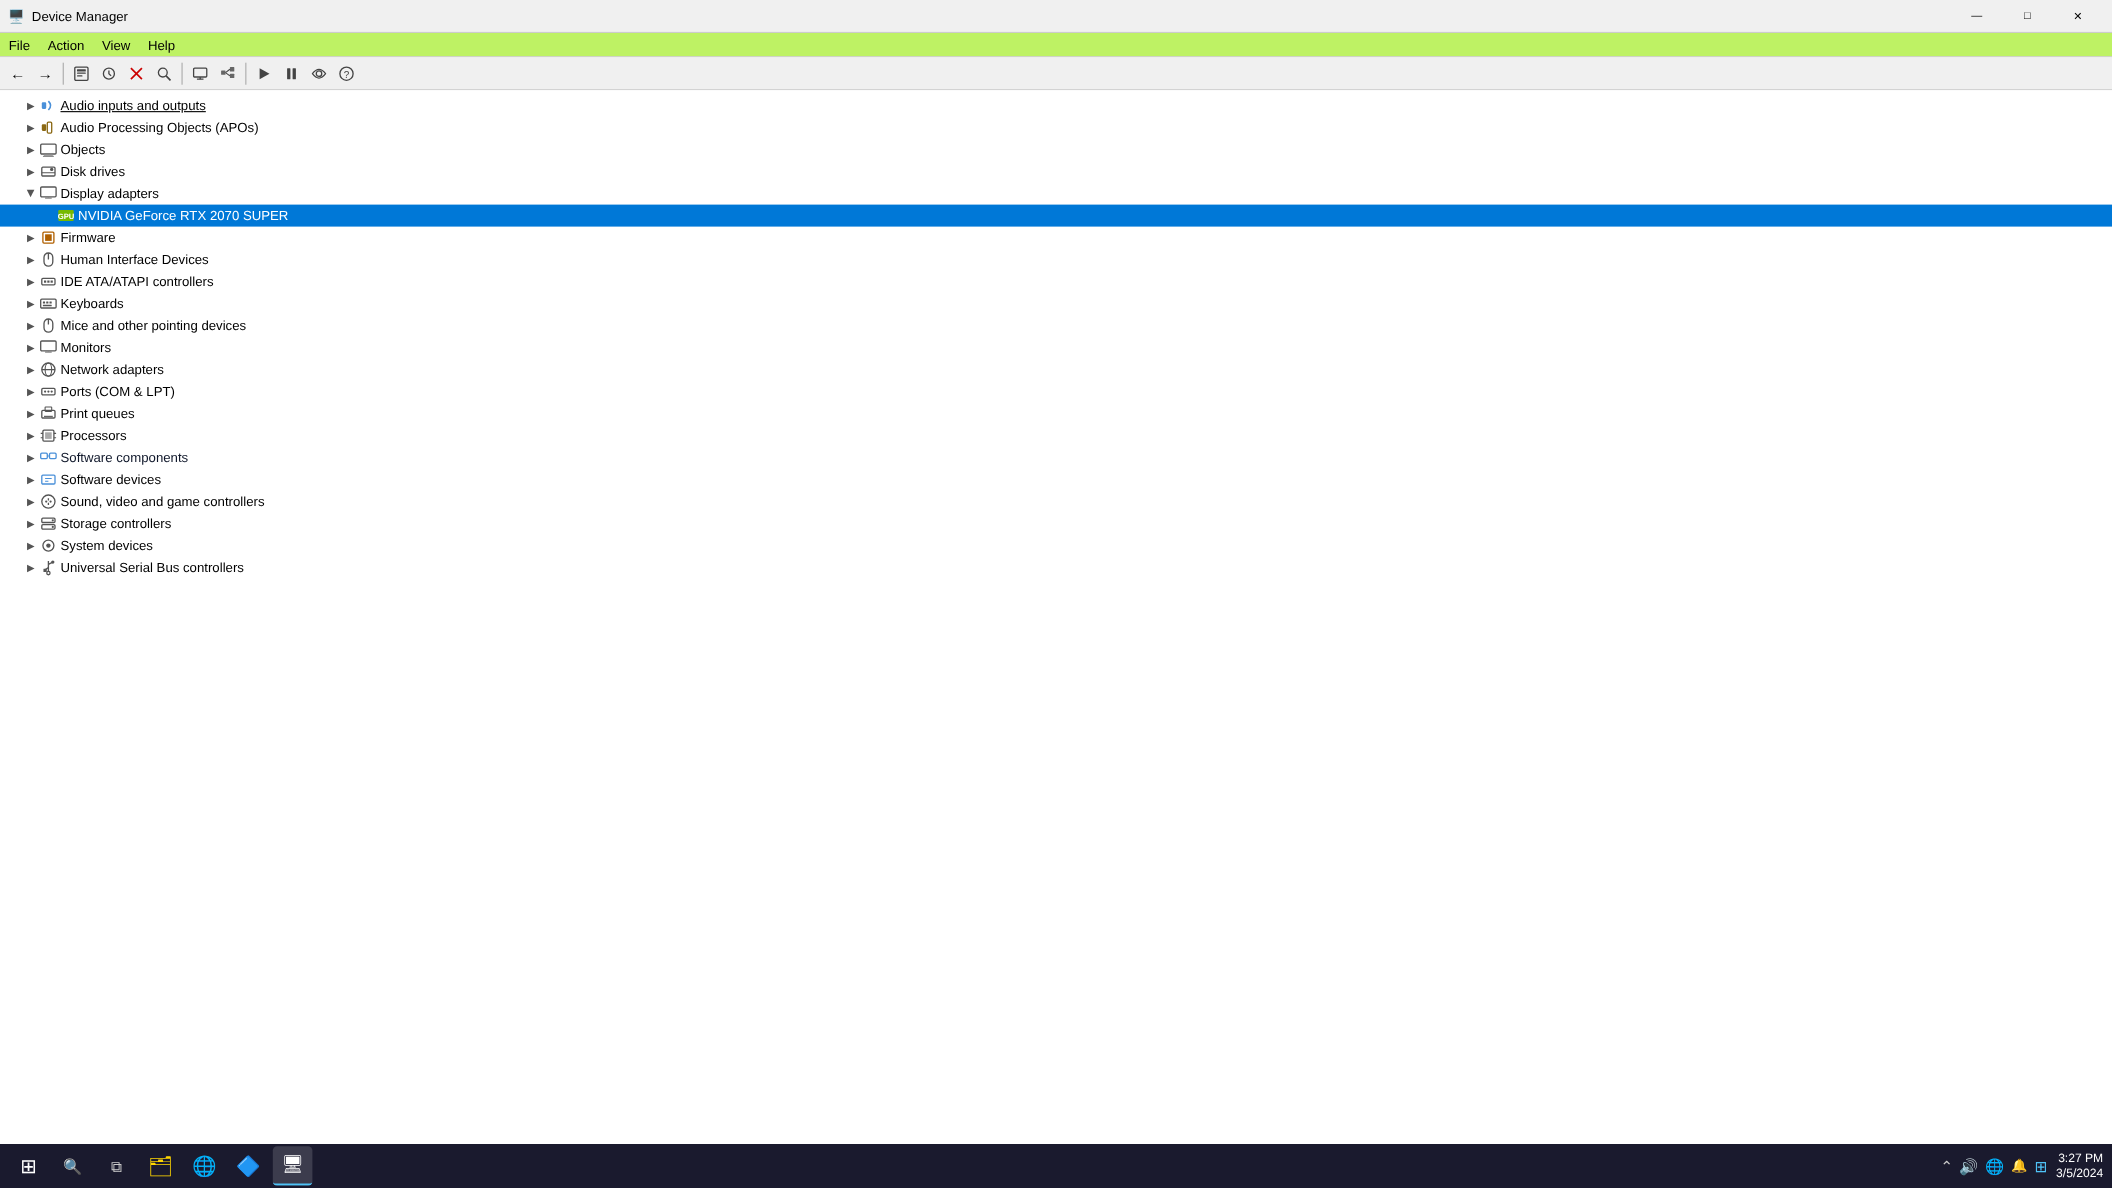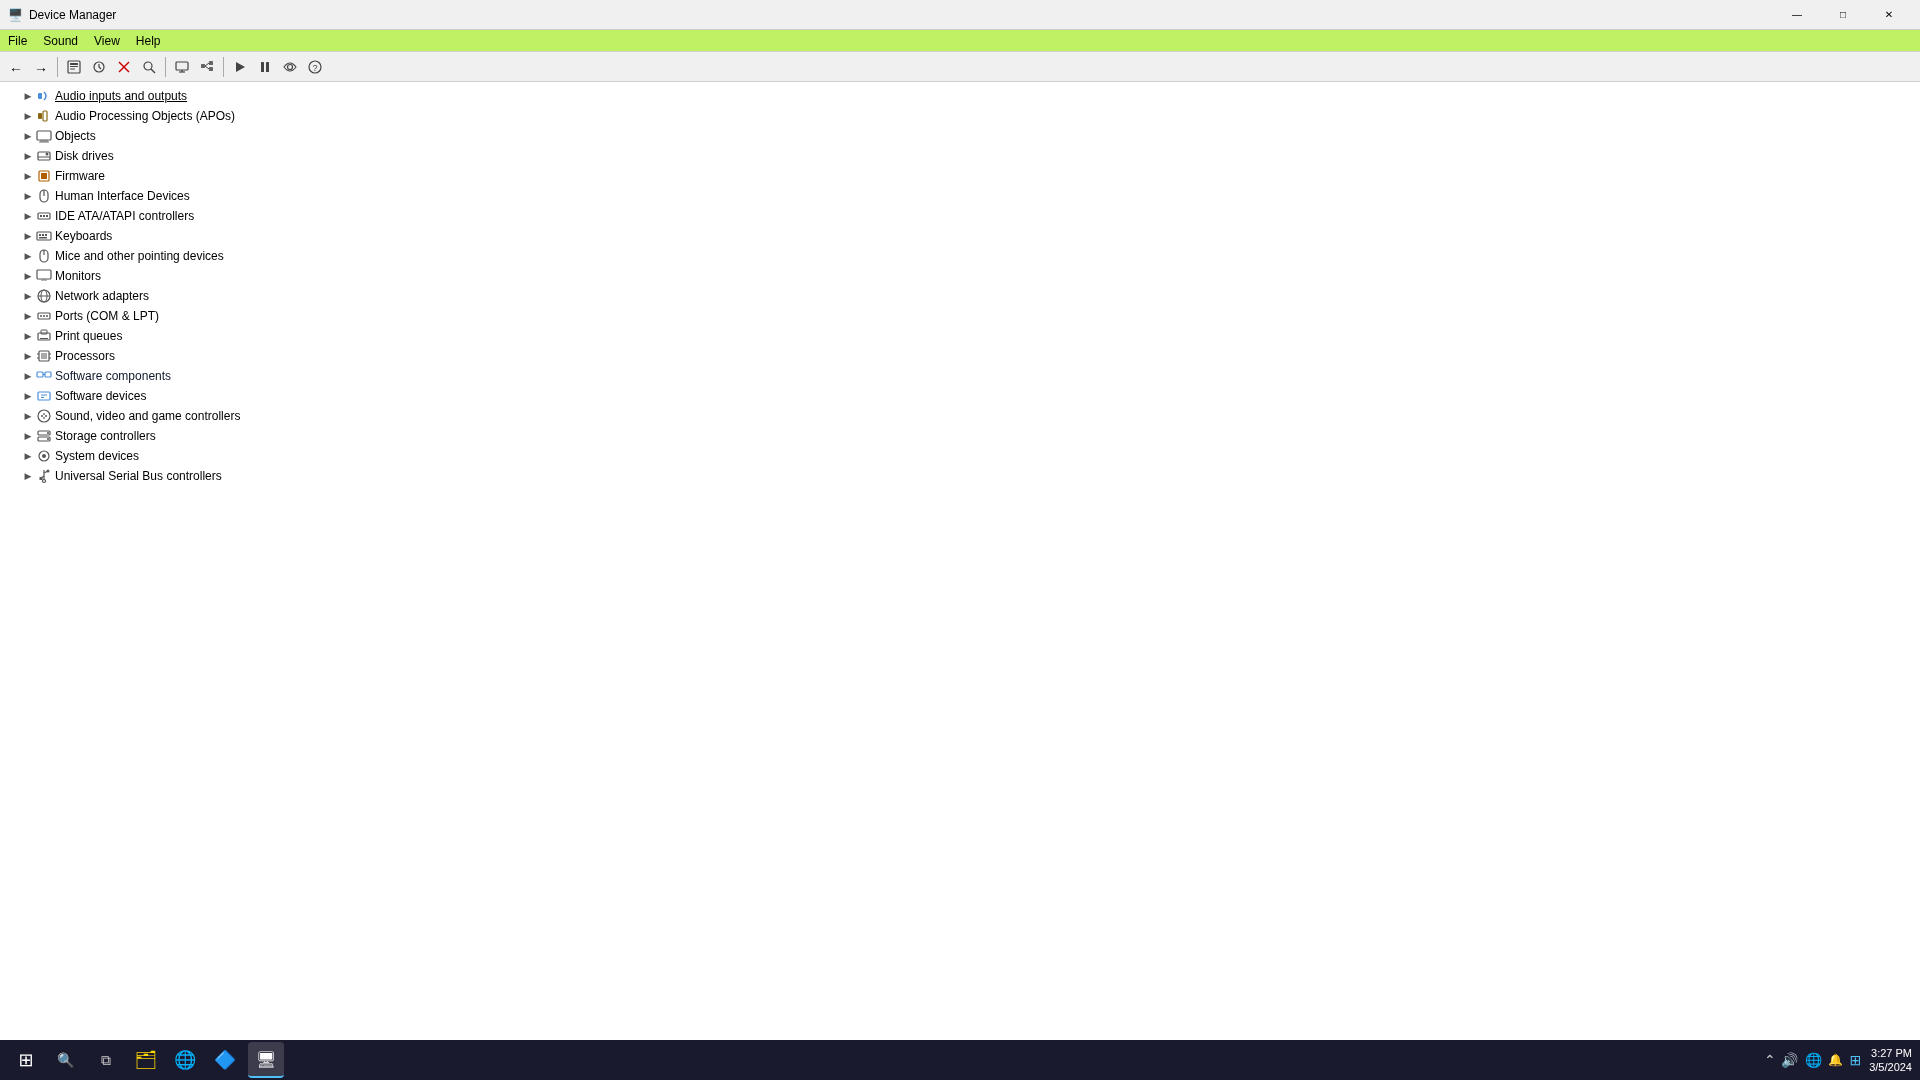--- a/index.html
+++ b/index.html
@@ -223,21 +223,21 @@
   </div>
   <div class="window-controls">
     <button class="win-btn">—</button>
     <button class="win-btn">□</button>
     <button class="win-btn close">✕</button>
   </div>
 </div>
 
 <div class="menu-bar">
   <div class="menu-item">File</div>
-  <div class="menu-item">Sound</div>
+  <div class="menu-item">Action</div>
   <div class="menu-item">View</div>
   <div class="menu-item">Help</div>
 </div>
 
 <div class="toolbar">
   <button class="toolbar-btn" title="Back">←</button>
   <button class="toolbar-btn" title="Forward">→</button>
   <div class="toolbar-sep"></div>
   <button class="toolbar-btn" title="Properties">
     <svg width="14" height="14" viewBox="0 0 14 14">
@@ -339,20 +339,37 @@
           <span style="font-size: 12px; color: rgb(0, 0, 0);">Objects</span>
         </div>
         <div style="padding-left: 20px; display: flex; align-items: center; height: 20px; cursor: pointer; white-space: nowrap;">
           <span style="width: 16px; height: 16px; display: flex; align-items: center; justify-content: center; font-size: 9px; color: rgb(85, 85, 85); flex-shrink: 0;">▶</span>
           <span style="width: 16px; height: 16px; margin-right: 3px; flex-shrink: 0;"><svg width="16" height="16" viewBox="0 0 16 16">
               <rect x="2" y="4" width="12" height="8" rx="1" fill="none" stroke="#555" stroke-width="1.2"></rect>
               <line x1="2" y1="9" x2="14" y2="9" stroke="#555" stroke-width="1"></line>
               <circle cx="11" cy="6" r="1.5" fill="#555"></circle>
             </svg></span>
           <span style="font-size: 12px; color: rgb(0, 0, 0);">Disk drives</span>
+        </div>
+        <div style="padding-left: 20px; display: flex; align-items: center; height: 20px; cursor: pointer; white-space: nowrap;">
+          <span style="width: 16px; height: 16px; display: flex; align-items: center; justify-content: center; font-size: 9px; color: rgb(85, 85, 85); flex-shrink: 0; transform: rotate(90deg);">▶</span>
+          <span style="width: 16px; height: 16px; margin-right: 3px; flex-shrink: 0;"><svg width="16" height="16" viewBox="0 0 16 16">
+              <rect x="1" y="2" width="14" height="9" rx="1" fill="none" stroke="#555" stroke-width="1.2"></rect>
+              <line x1="5" y1="12" x2="11" y2="12" stroke="#888" stroke-width="1.2"></line>
+              <line x1="8" y1="11" x2="8" y2="12" stroke="#888" stroke-width="1.2"></line>
+            </svg></span>
+          <span style="font-size: 12px; color: rgb(0, 0, 0);">Display adapters</span>
+        </div>
+        <div style="padding-left: 36px; display: flex; align-items: center; height: 20px; cursor: pointer; white-space: nowrap; background: rgb(0, 120, 215);">
+          <span style="width: 16px; height: 16px; display: flex; align-items: center; justify-content: center; font-size: 9px; color: rgb(255, 255, 255); flex-shrink: 0; visibility: hidden;">▶</span>
+          <span style="width: 16px; height: 16px; margin-right: 3px; flex-shrink: 0;"><svg width="16" height="16" viewBox="0 0 16 16">
+              <rect x="1" y="3" width="14" height="10" rx="1" fill="#76b900"></rect>
+              <text x="8" y="11" text-anchor="middle" font-size="7" fill="#fff" font-weight="bold">GPU</text>
+            </svg></span>
+          <span style="font-size: 12px; color: rgb(255, 255, 255);">NVIDIA GeForce RTX 2070 SUPER</span>
         </div>
         <div style="padding-left: 20px; display: flex; align-items: center; height: 20px; cursor: pointer; white-space: nowrap;">
           <span style="width: 16px; height: 16px; display: flex; align-items: center; justify-content: center; font-size: 9px; color: rgb(85, 85, 85); flex-shrink: 0;">▶</span>
           <span style="width: 16px; height: 16px; margin-right: 3px; flex-shrink: 0;"><svg width="16" height="16" viewBox="0 0 16 16">
               <rect x="3" y="3" width="10" height="10" rx="1" fill="none" stroke="#b06000" stroke-width="1.2"></rect>
               <rect x="5" y="5" width="6" height="6" fill="#b06000"></rect>
             </svg></span>
           <span style="font-size: 12px; color: rgb(0, 0, 0);">Firmware</span>
         </div>
         <div style="padding-left: 20px; display: flex; align-items: center; height: 20px; cursor: pointer; white-space: nowrap;">

